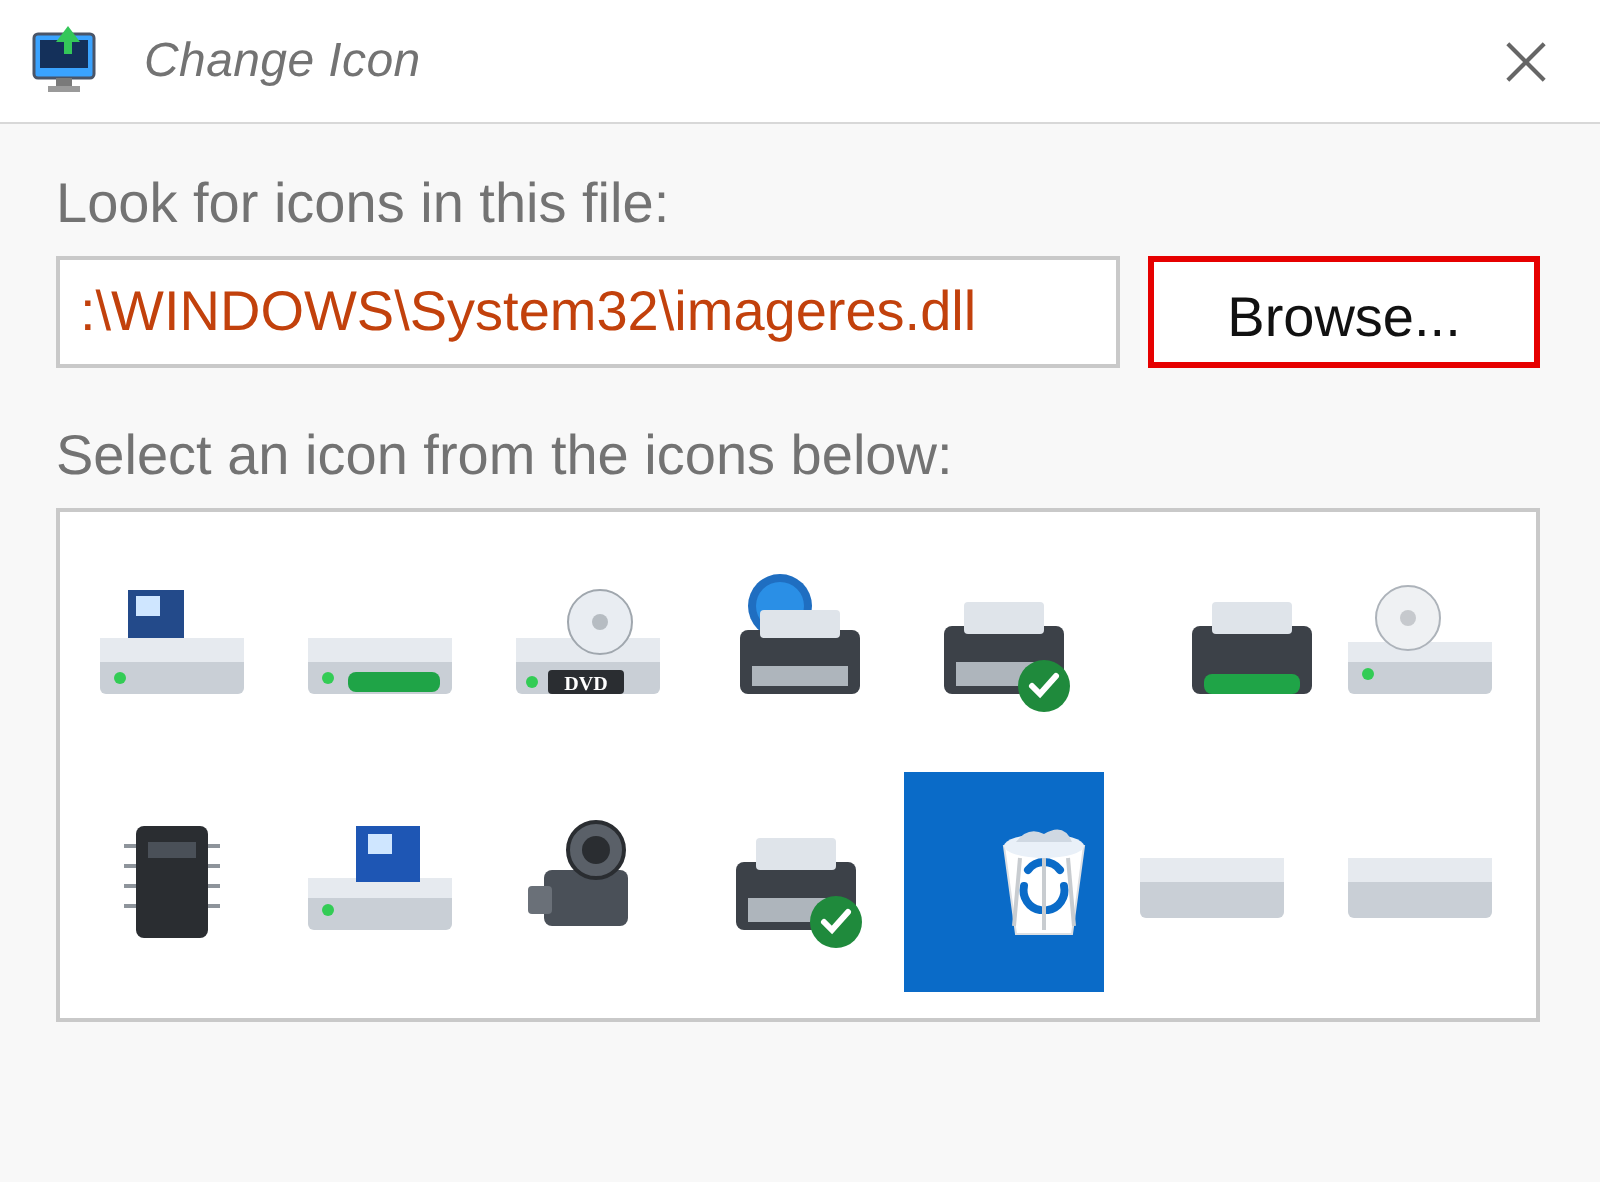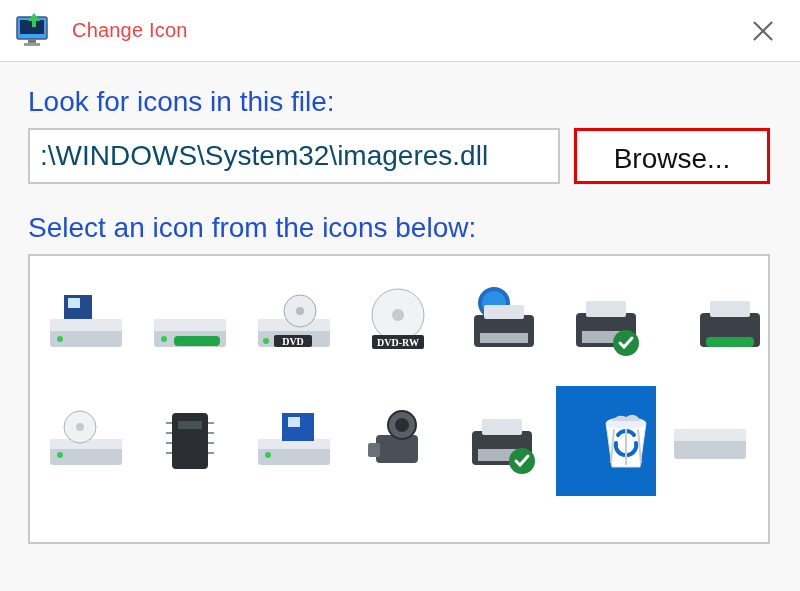--- a/index.html
+++ b/index.html
@@ -21,76 +21,77 @@
     padding: 0 14px;
     border-bottom: 1px solid #d8d8d8;
     background: #ffffff;
   }
   .titlebar .app-icon {
     width: 40px; height: 40px;
     margin-right: 18px;
   }
   .titlebar .title-text {
     flex: 1;
-    font-size: 20px;
-    color: #ef4444;
+    font-size: 24px;
+    color: #737373;
     letter-spacing: 0.2px;
+    font-style: italic;
   }
   .titlebar .close {
     width: 46px; height: 46px;
     display: flex; align-items: center; justify-content: center;
     color: #5f5f5f;
     cursor: pointer;
   }
 
   
   .content {
     padding: 24px 30px 0 28px;
     background: #f8f8f8;
     height: calc(591px - 62px);
   }
   .label {
     font-size: 28px;
-    color: #1d4ed8;
+    color: #737373;
     margin-bottom: 10px;
   }
 
   .file-row {
     display: flex;
     gap: 14px;
     align-items: stretch;
     margin-bottom: 28px;
   }
   .path-input {
     flex: 1;
     font-size: 28px;
     font-family: inherit;
     padding: 10px 10px;
     border: 2px solid #c9c9c9;
     background: #ffffff;
-    color: #0c4a6e;
+    color: #c2410c;
     height: 56px;
   }
   .browse-btn {
     width: 196px;
     font-size: 28px;
     font-family: inherit;
     border: 3px solid #e60000;
     background: #ffffff;
     color: #111;
     cursor: pointer;
     height: 56px;
     padding: 12px 6px;
   }
 
   .icon-list {
     border: 2px solid #c9c9c9;
     background: #ffffff;
     padding: 12px 6px 0 6px;
-    height: 290px;
+    height: 257px;
     overflow: hidden;
   }
   .icon-grid {
     display: grid;
     grid-template-columns: repeat(7, 100px);
     grid-auto-rows: 110px;
     gap: 8px 4px;
   }
   .icon-cell {
     display: flex;
@@ -163,28 +164,20 @@
           <rect x="6" y="38" width="72" height="28" rx="3" fill="#c9cfd6"></rect>
           <rect x="6" y="38" width="72" height="12" fill="#e6eaef"></rect>
           <circle cx="48" cy="30" r="16" fill="#e9edf2" stroke="#a0a7ae"></circle>
           <circle cx="48" cy="30" r="4" fill="#b6bcc2"></circle>
           <rect x="22" y="54" width="38" height="12" rx="2" fill="#2a2d31"></rect>
           <text x="41" y="64" font-size="10" fill="#fff" text-anchor="middle" font-family="Segoe UI" font-weight="600">DVD</text>
           <circle cx="14" cy="60" r="3" fill="#33cc55"></circle>
         </svg>
       </div>
 
-      <div class="icon-cell">
-        <svg viewBox="0 0 84 84">
-          <circle cx="42" cy="34" r="26" fill="#f0f2f4" stroke="#adb3ba"></circle>
-          <circle cx="42" cy="34" r="6" fill="#c6c9cd"></circle>
-          <rect x="16" y="54" width="52" height="14" rx="2" fill="#2a2d31"></rect>
-          <text x="42" y="65" font-size="10" fill="#fff" text-anchor="middle" font-family="Segoe UI" font-weight="600">DVD-RW</text>
-        </svg>
-      </div>
 
       <div class="icon-cell">
         <svg viewBox="0 0 84 84">
           <circle cx="34" cy="22" r="16" fill="#1f6ec1"></circle>
           <path d="M22 22 a12 12 0 0 1 24 0 a12 12 0 0 1 -24 0" fill="#2a8fe6"></path>
           <rect x="14" y="34" width="60" height="32" rx="4" fill="#3c4148"></rect>
           <rect x="24" y="24" width="40" height="14" rx="2" fill="#dfe4ea"></rect>
           <rect x="20" y="52" width="48" height="10" fill="#aeb5bc"></rect>
         </svg>
       </div>

